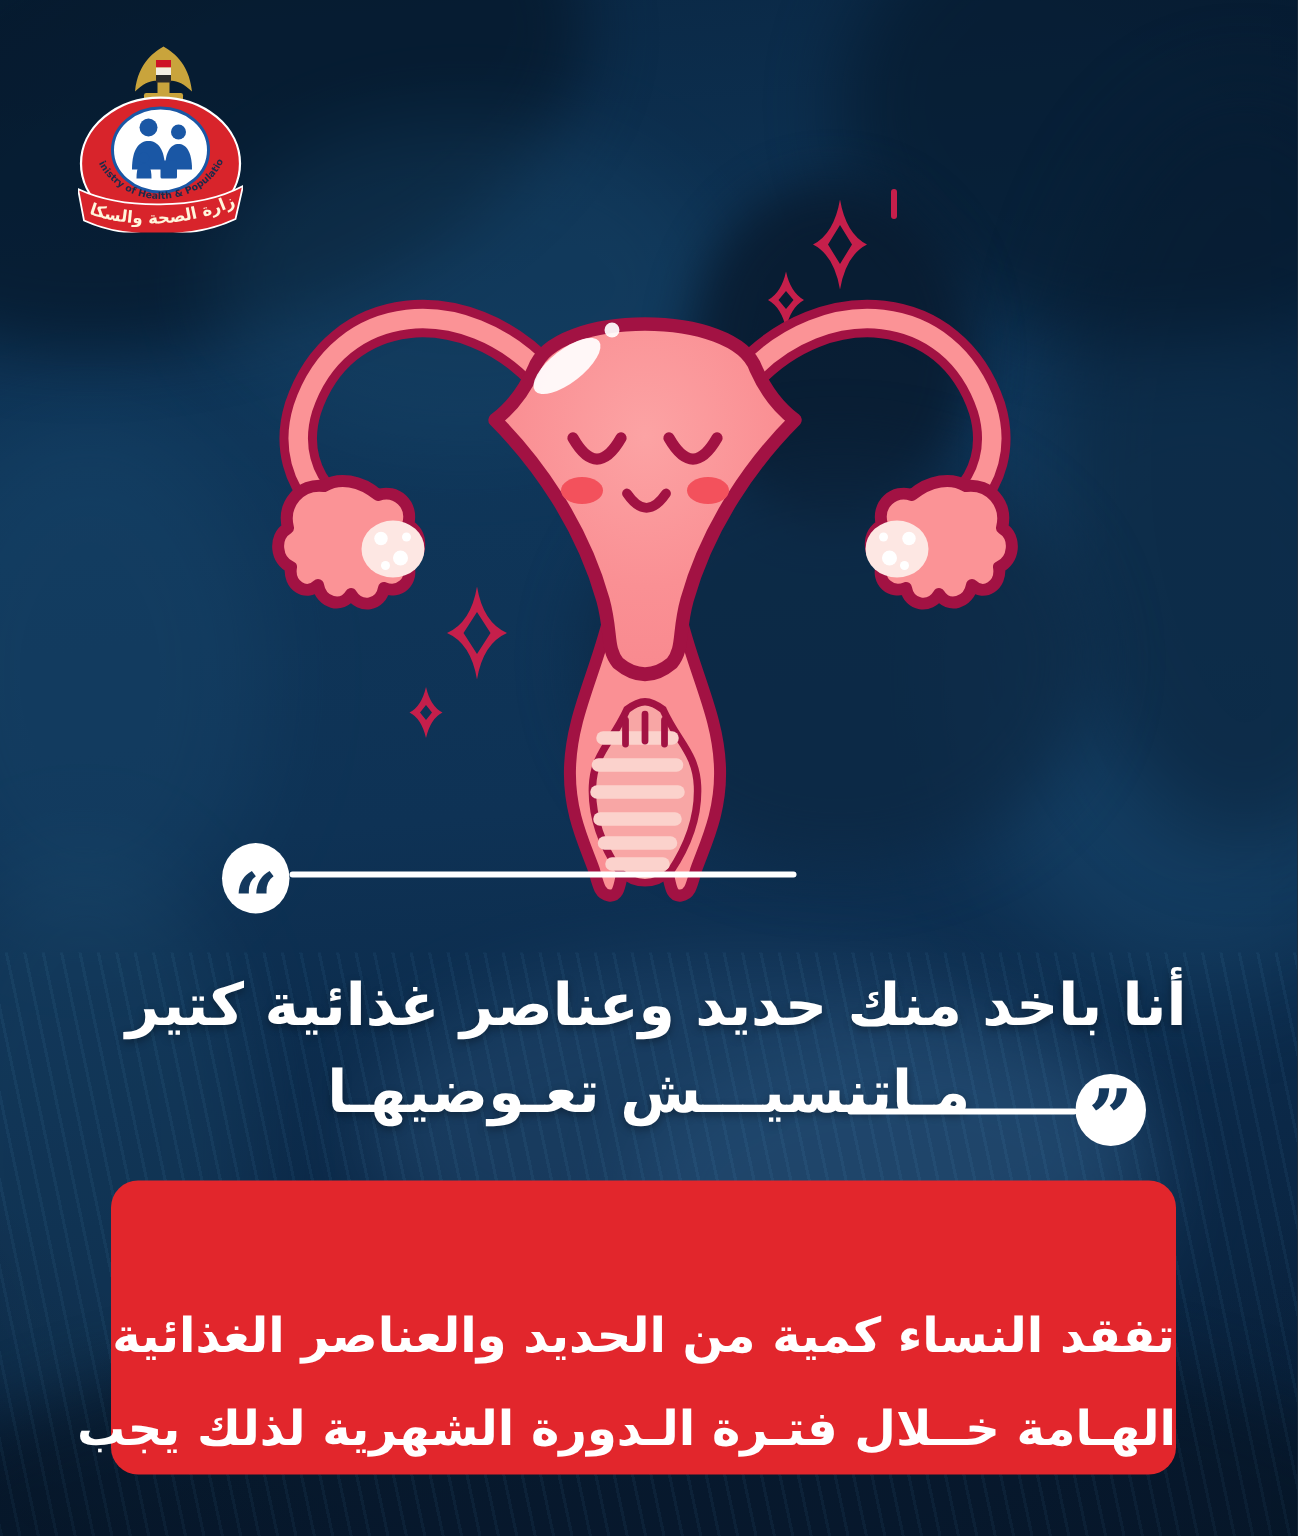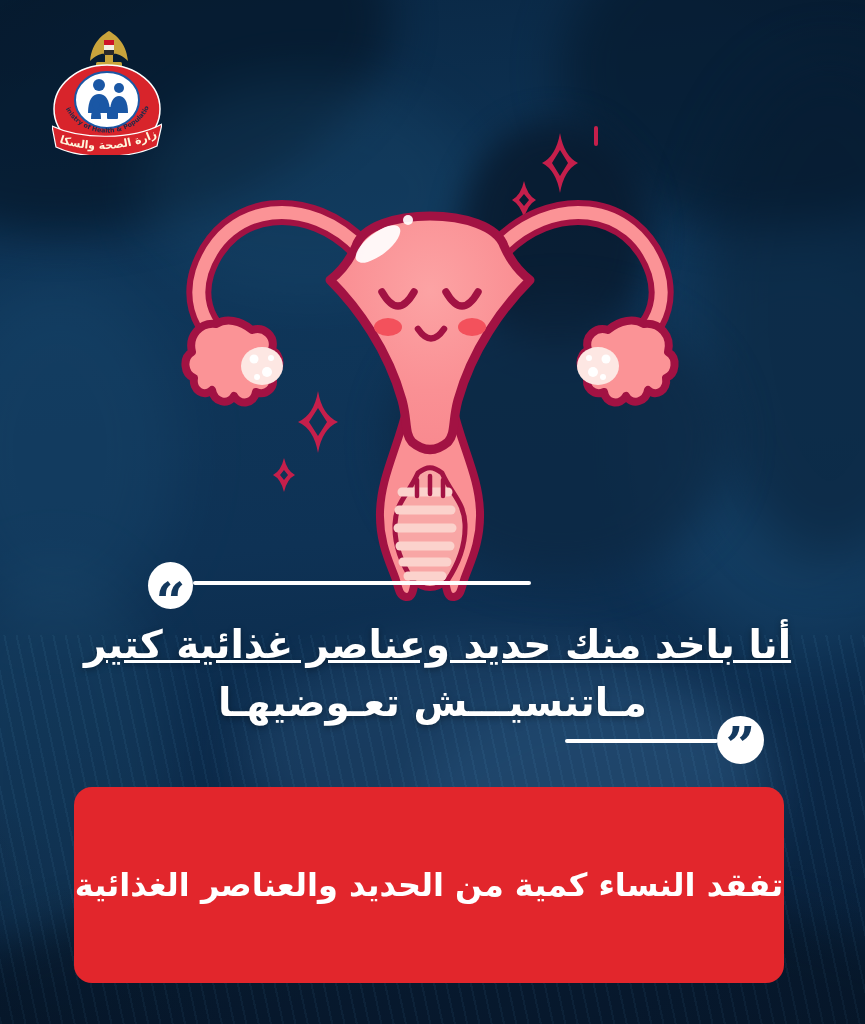--- a/index.html
+++ b/index.html
@@ -24,26 +24,26 @@
   .quote-glyph{
     font-family:"DejaVu Serif",serif;font-weight:bold;color:#14395e;
     font-size:52px;line-height:0;transform:translateY(16px);
   }
   .quote-glyph.close{transform:translateY(6px);}
   .qline{position:absolute;height:4px;background:#ffffff;border-radius:2px;}
   .quote-text{
     position:absolute;left:0;right:0;text-align:center;color:#ffffff;
     font-weight:700;direction:rtl;text-shadow:0 2px 6px rgba(0,0,0,0.35);
   }
-  .qt1{top:622px;font-size:39px;padding-left:10px;text-decoration:underline;}
-  .qt2{top:680px;font-size:39px;letter-spacing:1px;}
+  .qt1{top:648px;font-size:39px;padding-left:10px;}
+  .qt2{top:706px;font-size:39px;letter-spacing:1px;}
   .info-box{
     position:absolute;left:74px;top:787px;width:710px;height:196px;
     background:#e2262c;border-radius:18px;
-    display:flex;flex-direction:column;justify-content:center;
+    display:flex;flex-direction:column;justify-content:flex-end;
     direction:rtl;text-align:center;color:#ffffff;font-weight:700;
   }
   .info-box .line{font-size:32px;line-height:62px;white-space:nowrap;}
 </style>
 </head>
 <body>
 
 <div class="poster">
 
   <div class="abs" style="inset:0">
@@ -181,15 +181,16 @@
   <div class="quote-text qt1">أنا باخد منك حديد وعناصر غذائية كتير</div>
   <div class="quote-text qt2">مـاتنسيـــش تعـوضيهـا</div>
 
   <div class="qline" style="left:565px;top:739px;width:153px;"></div>
   <div class="quote-circle" style="left:717px;top:716px;width:47px;height:48px;">
     <span class="quote-glyph close">”</span>
   </div>
 
   <div class="info-box">
     <div class="line">تفقد النساء كمية من الحديد والعناصر الغذائية</div>
+    <div class="line">الهـامة خــلال فتـرة الـدورة الشهرية لذلك يجب</div>
   </div>
 
 </div>
 
 </body></html>

